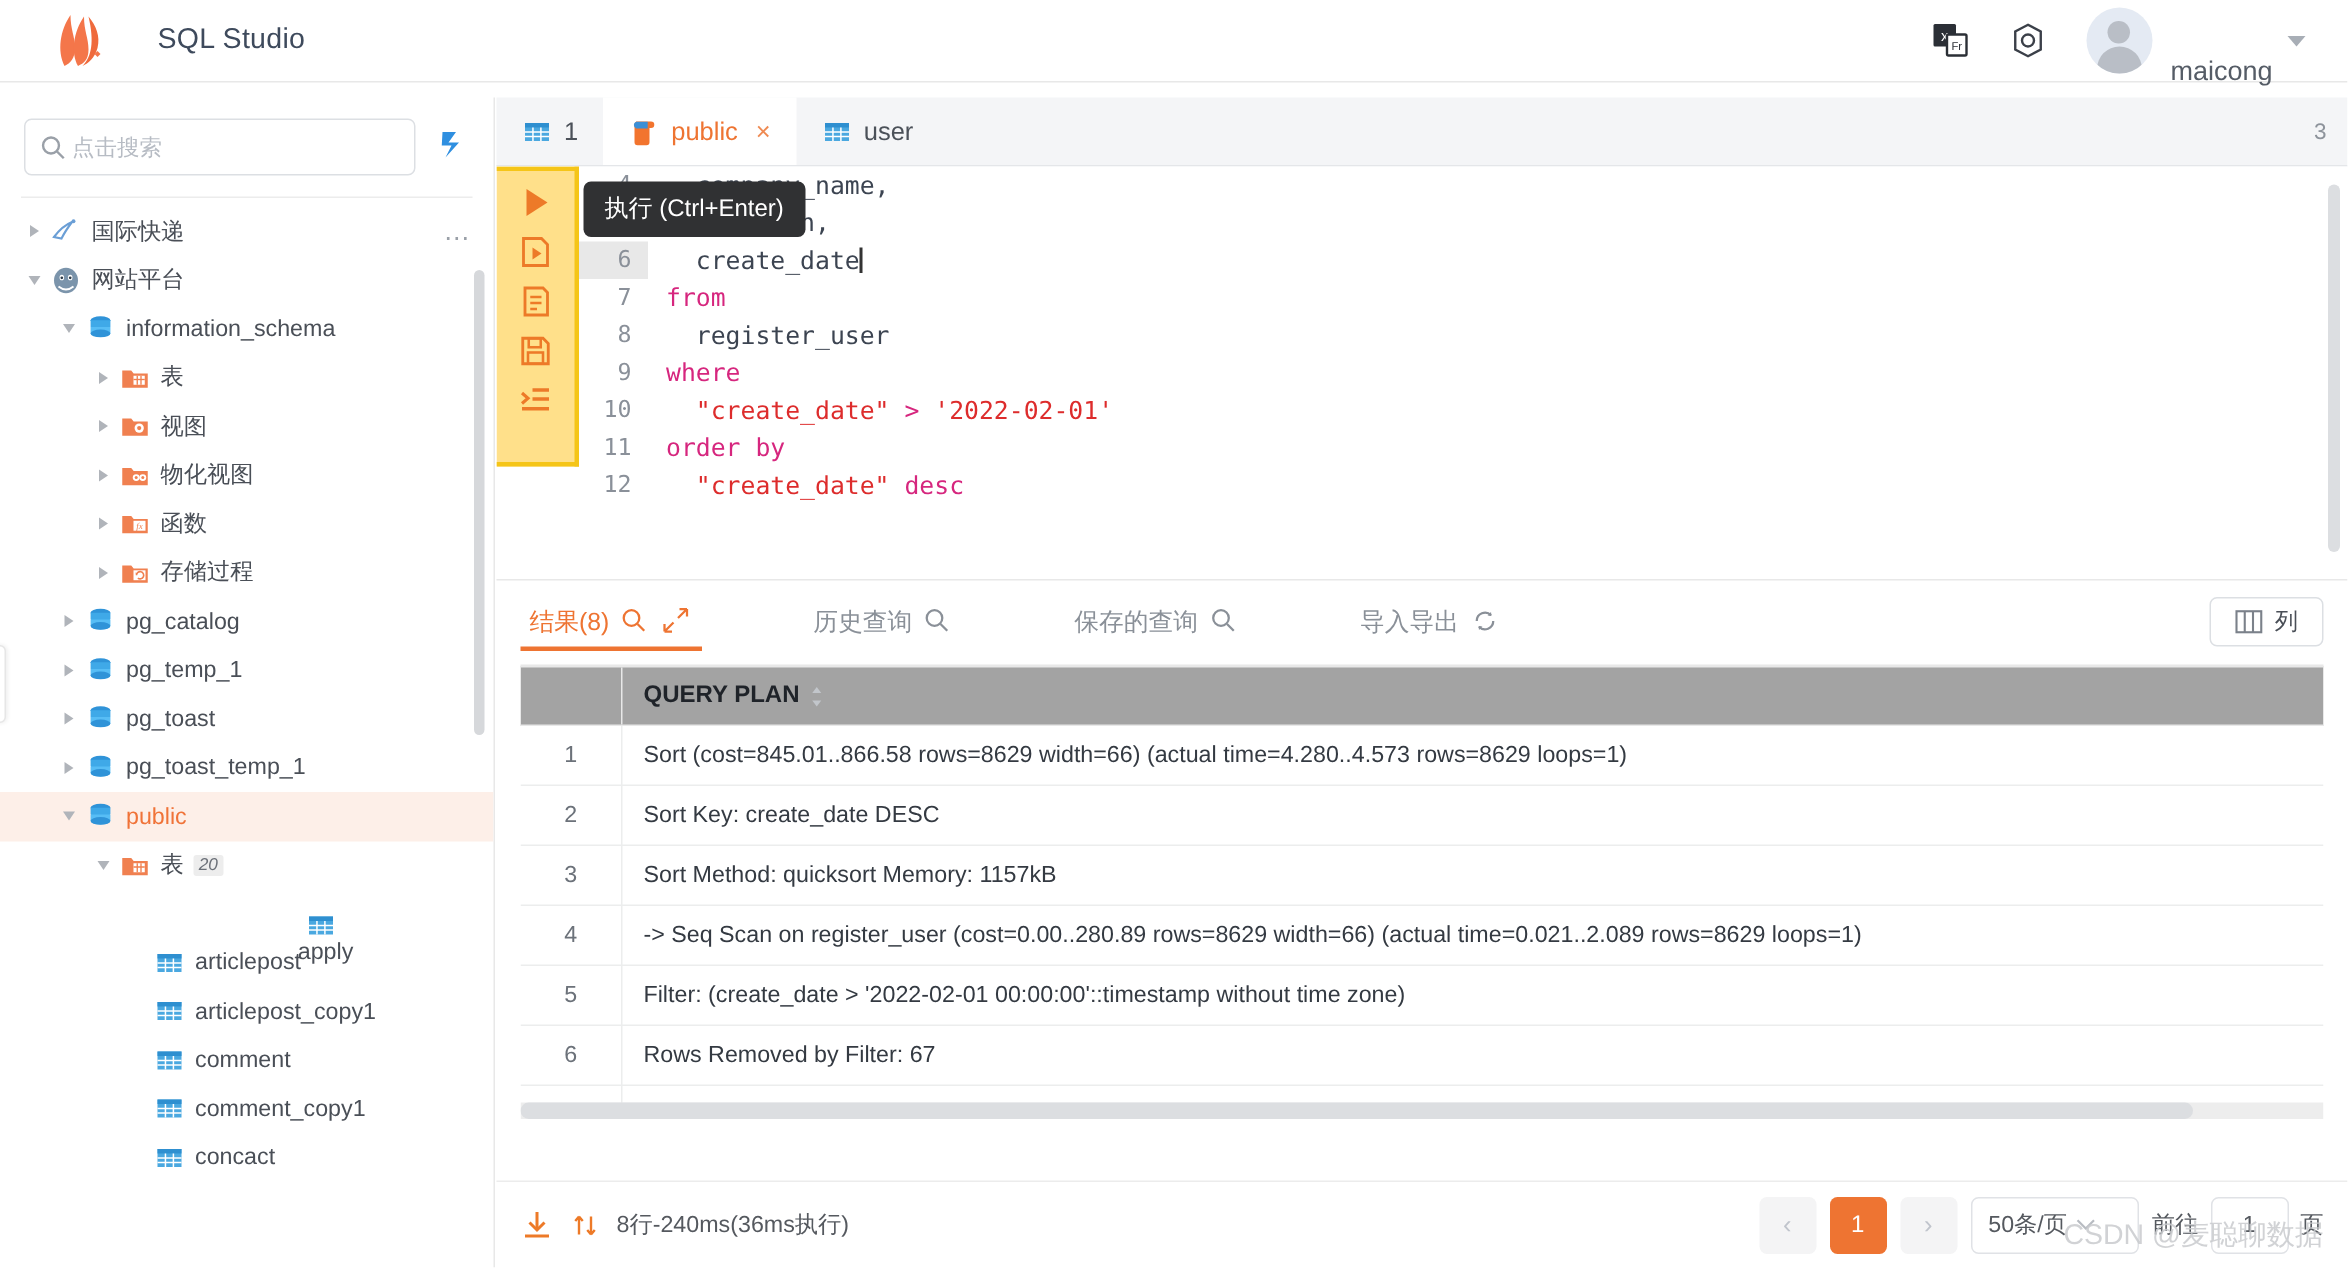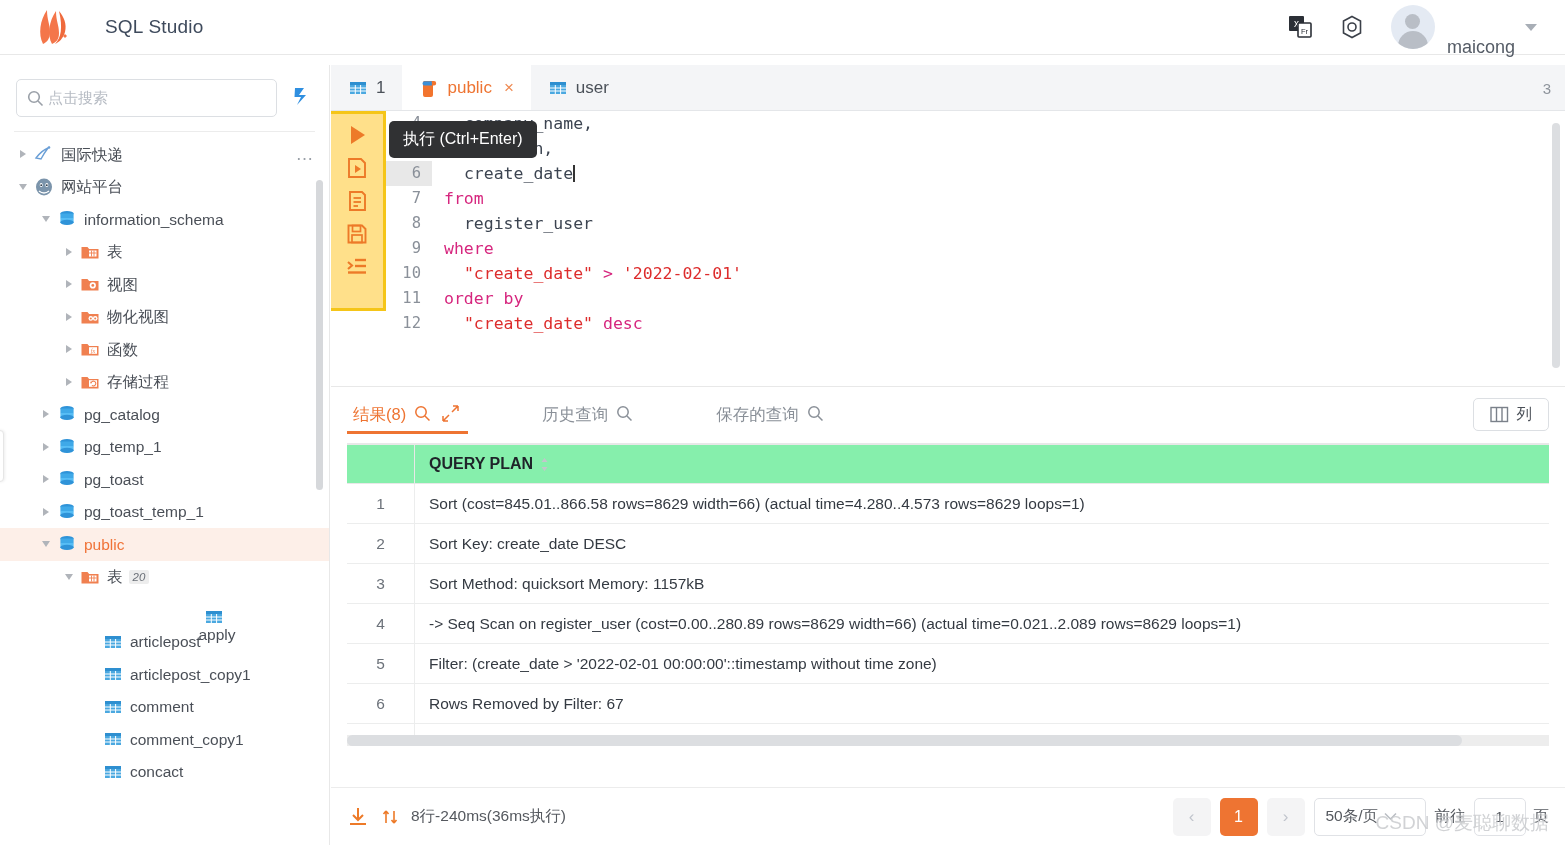--- a/index.html
+++ b/index.html
@@ -168,21 +168,21 @@
     position: absolute; right: 16px; top: 11px; height: 33px;
     border: 1px solid #dcdfe3; border-radius: 5px; background: #fff;
     display: flex; align-items: center; gap: 8px; padding: 0 16px;
     font-size: 15.5px; color: #4a4f57; cursor: pointer;
   }
 
   
   .grid { position: relative; height: 303px; overflow: hidden; border-top: 1px solid #e8e8e8;
           margin: 0 16px; }
   .ghead {
-    display: flex; height: 40px; background: #86efac; border-bottom: 1px solid #e8e8e8;
+    display: flex; height: 40px; background: #a3a3a3; border-bottom: 1px solid #e8e8e8;
     border-top: 1px solid #e8e8e8;
   }
   .gh-idx { width: 68px; flex: 0 0 68px; border-right: 1px solid #e8e8e8; }
   .gh-col {
     flex: 1; display: flex; align-items: center; gap: 6px; padding-left: 14px;
     font-size: 16px; font-weight: bold; color: #1f2329;
   }
   .grow { display: flex; height: 40px; border-bottom: 1px solid #eceded; align-items: center; }
   .g-idx {
     width: 68px; flex: 0 0 68px; text-align: center; font-size: 15.5px; color: #6c727a;
@@ -672,20 +672,31 @@
         </div>
         <div class="rtab">
           <span>保存的查询</span>
           <span style="display:flex">
             <svg xmlns="http://www.w3.org/2000/svg" width="20" height="20" viewBox="0 0 20 20">
               <circle cx="7" cy="7" r="5.2" fill="none" stroke="currentColor" stroke-width="1.5"></circle>
               <line x1="11" y1="11" x2="15.5" y2="15.5" stroke="currentColor" stroke-width="1.5"></line>
             </svg>
           </span>
         </div>
+        <div class="rtab">
+          <span>导入导出</span>
+          <span style="display:flex">
+            <svg xmlns="http://www.w3.org/2000/svg" width="20" height="20" viewBox="0 0 20 20">
+              <path d="M14.5 9 a5.5 5.5 0 0 1 -9.5 3.8" fill="none" stroke="currentColor" stroke-width="1.5"></path>
+              <path d="M3.5 9 a5.5 5.5 0 0 1 9.5 -3.8" fill="none" stroke="currentColor" stroke-width="1.5"></path>
+              <path d="M13 3 l.3 2.7 l-2.6 -.4 z" fill="currentColor"></path>
+              <path d="M5 15 l-.3 -2.7 l2.6 .4 z" fill="currentColor"></path>
+            </svg>
+          </span>
+        </div>
         <div class="cols-btn">
         <svg width="19" height="17" viewBox="0 0 19 17">
           <rect x="1" y="1.5" width="16.5" height="14" fill="none" stroke="#7b818a" stroke-width="1.4"></rect>
           <line x1="6.5" y1="1.5" x2="6.5" y2="15.5" stroke="#7b818a" stroke-width="1.4"></line>
           <line x1="12" y1="1.5" x2="12" y2="15.5" stroke="#7b818a" stroke-width="1.4"></line>
         </svg>
         <span>列</span>
       </div>
     </div>
 

